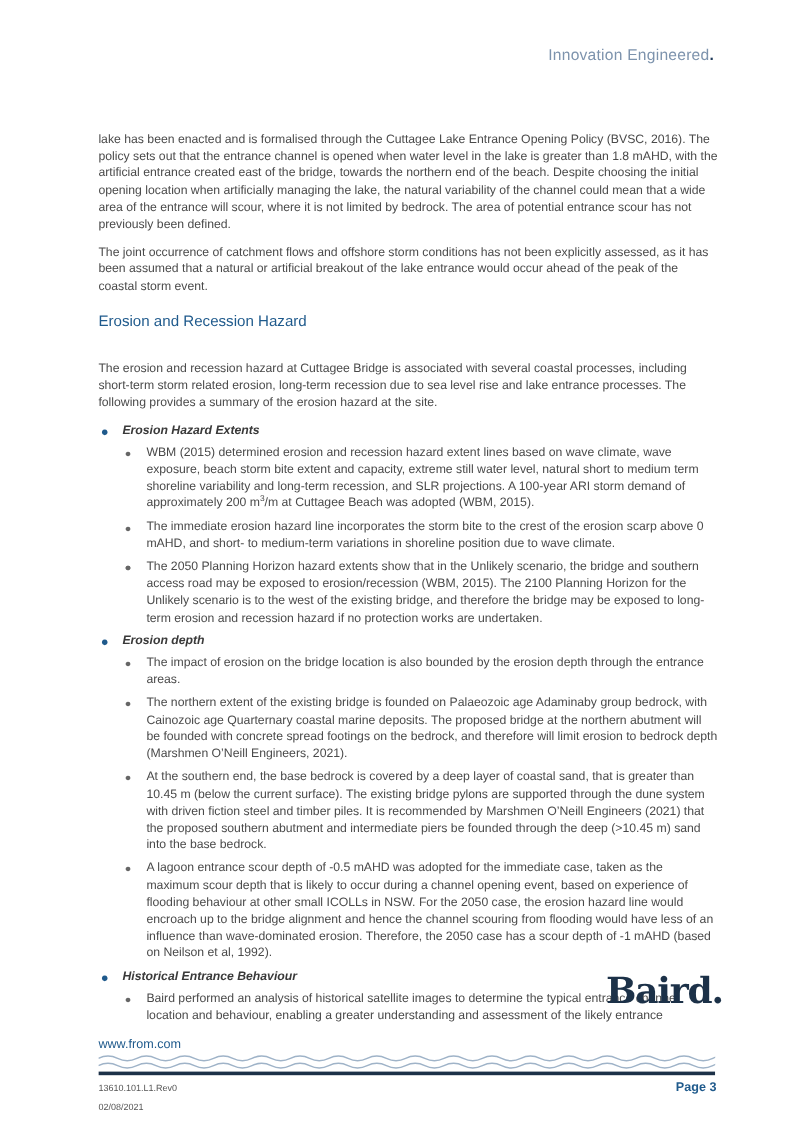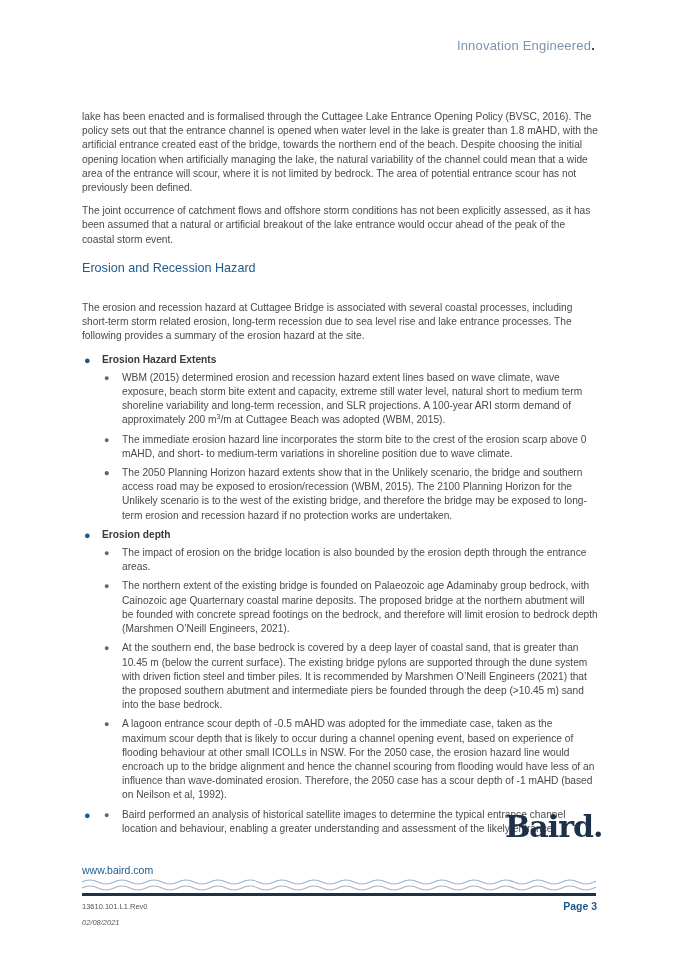--- a/index.html
+++ b/index.html
@@ -7,31 +7,31 @@
          font-family:"Liberation Sans", sans-serif; color:#4a4a4a; }
   .tagline { position:absolute; top:38px; right:80px; font-size:13px; color:#7d93ad;
              letter-spacing:0.2px; }
   .tagline .dot { color:#1f3a5a; font-weight:bold; }
   .content { position:absolute; left:82px; top:110px; width:516px; font-size:10.2px; line-height:14.2px; }
   p { margin:0 0 9px 0; }
   h2 { font-weight:normal; color:#1f5a8c; font-size:12.6px; margin:14px 0 26px 0; }
   ul.l1 { list-style:none; margin:0; padding:0; }
   ul.l1 > li { position:relative; padding-left:20px; margin-bottom:3px; }
   ul.l1 > li > .b1 { position:absolute; left:2px; top:0; color:#1f5a8c; font-size:11px; }
-  ul.l1 > li > .head { font-weight:bold; color:#3a3a3a; display:block; margin-bottom:4px; }
+  ul.l1 > li > .head { font-weight:bold; color:#3a3a3a; display:block; margin-bottom:4px;font-style:italic; }
   ul.l2 { list-style:none; margin:0; padding:0; }
   ul.l2 > li { position:relative; padding-left:20px; margin-bottom:5px; }
   ul.l2 > li > .b2 { position:absolute; left:2px; top:0; color:#666; font-size:9px; }
   sup { font-size:7px; line-height:0; }
   .footer-url { position:absolute; left:82px; top:864px; font-size:10.5px; color:#1f5a8c; }
   .logo { position:absolute; left:505px; top:809px; font-family:"DejaVu Serif", serif;
           font-weight:bold; font-size:30px; color:#1c3148; letter-spacing:-1px; }
   .waves { position:absolute; left:82px; top:878px; width:514px; height:20px; }
   .docid { position:absolute; left:82px; top:902px; font-size:7.5px; color:#555; }
-  .docdate { position:absolute; left:82px; top:918px; font-size:7.5px; color:#555;font-style:italic; }
+  .docdate { position:absolute; left:82px; top:918px; font-size:7.5px; color:#555; }
   .pagenum { position:absolute; right:78px; top:900px; font-size:10.5px; font-weight:bold; color:#1f5a8c; }
 </style>
 </head>
 <body>
 
 <div class="tagline"><span>Innovation Engineered</span><span class="dot">.</span></div>
 
 <div class="content">
   <p>lake has been enacted and is formalised through the Cuttagee Lake Entrance Opening Policy (BVSC, 2016). The policy sets out that the entrance channel is opened when water level in the lake is greater than 1.8 mAHD, with the artificial entrance created east of the bridge, towards the northern end of the beach. Despite choosing the initial opening location when artificially managing the lake, the natural variability of the channel could mean that a wide area of the entrance will scour, where it is not limited by bedrock.  The area of potential entrance scour has not previously been defined.</p>
   <p>The joint occurrence of catchment flows and offshore storm conditions has not been explicitly assessed, as it has been assumed that a natural or artificial breakout of the lake entrance would occur ahead of the peak of the coastal storm event.</p>
@@ -54,28 +54,29 @@
       <span class="head">Erosion depth</span>
       <ul class="l2">
         <li><span class="b2">●</span><span>The impact of erosion on the bridge location is also bounded by the erosion depth through the entrance areas.</span></li>
         <li><span class="b2">●</span><span>The northern extent of the existing bridge is founded on Palaeozoic age Adaminaby group bedrock, with Cainozoic age Quarternary coastal marine deposits. The proposed bridge at the northern abutment will be founded with concrete spread footings on the bedrock, and therefore will limit erosion to bedrock depth (Marshmen O’Neill Engineers, 2021).</span></li>
         <li><span class="b2">●</span><span>At the southern end, the base bedrock is covered by a deep layer of coastal sand, that is greater than 10.45 m (below the current surface). The existing bridge pylons are supported through the dune system with driven fiction steel and timber piles. It is recommended by Marshmen O’Neill Engineers (2021) that the proposed southern abutment and intermediate piers be founded through the deep (&gt;10.45 m) sand into the base bedrock.</span></li>
         <li><span class="b2">●</span><span>A lagoon entrance scour depth of -0.5 mAHD was adopted for the immediate case, taken as the maximum scour depth that is likely to occur during a channel opening event, based on experience of flooding behaviour at other small ICOLLs in NSW. For the 2050 case, the erosion hazard line would encroach up to the bridge alignment and hence the channel scouring from flooding would have less of an influence than wave-dominated erosion. Therefore, the 2050 case has a scour depth of -1 mAHD (based on Neilson et al, 1992).</span></li>
       </ul>
     </li>
     <li>
       <span class="b1">●</span>
+      <span class="head">Historical Entrance Behaviour</span>
       <ul class="l2">
         <li><span class="b2">●</span><span>Baird performed an analysis of historical satellite images to determine the typical entrance channel location and behaviour, enabling a greater understanding and assessment of the likely entrance</span></li>
       </ul>
     </li>
   </ul>
 </div>
 
-<a class="footer-url">www.baird.com</a>
+<a class="footer-url">www.from.com</a>
 <div class="logo">Baird.</div>
 
 <svg class="waves" viewBox="0 0 514 20" preserveAspectRatio="none">
   <path d="M0 4 q8 -4 16 0 t16 0 t16 0 t16 0 t16 0 t16 0 t16 0 t16 0 t16 0 t16 0 t16 0 t16 0 t16 0 t16 0 t16 0 t16 0 t16 0 t16 0 t16 0 t16 0 t16 0 t16 0 t16 0 t16 0 t16 0 t16 0 t16 0 t16 0 t16 0 t16 0 t16 0 t16 0 t18 0" fill="none" stroke="#9fb3c8" stroke-width="1.2"></path>
   <path d="M0 10 q8 -4 16 0 t16 0 t16 0 t16 0 t16 0 t16 0 t16 0 t16 0 t16 0 t16 0 t16 0 t16 0 t16 0 t16 0 t16 0 t16 0 t16 0 t16 0 t16 0 t16 0 t16 0 t16 0 t16 0 t16 0 t16 0 t16 0 t16 0 t16 0 t16 0 t16 0 t16 0 t16 0 t18 0" fill="none" stroke="#9fb3c8" stroke-width="1.2"></path>
   <rect x="0" y="15" width="514" height="3" fill="#1c3148"></rect>
 </svg>
 
 <div class="docid">13610.101.L1.Rev0</div>
 <div class="docdate">02/08/2021</div>

